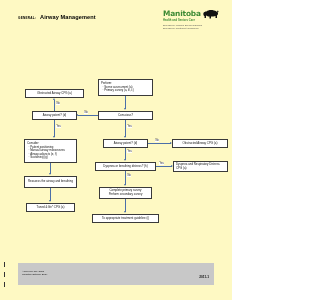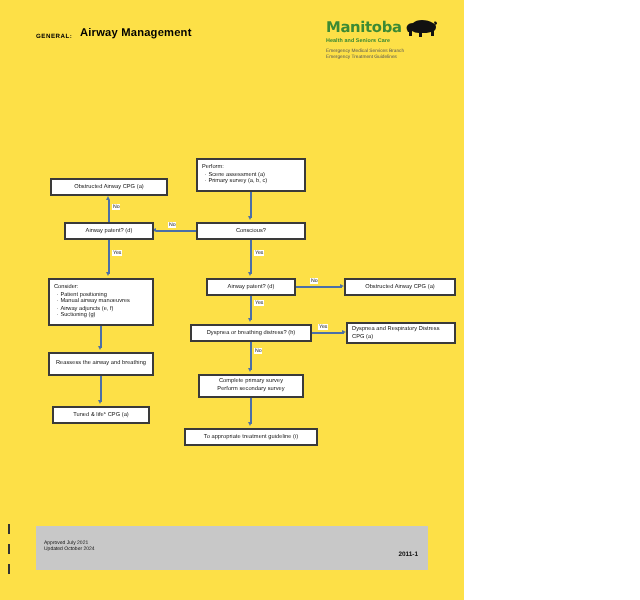--- a/index.html
+++ b/index.html
@@ -1,21 +1,21 @@
 <!DOCTYPE html>
 <html><head>
 <meta charset="utf-8">
 <style>
   html,body{margin:0;padding:0;}
   body{
     width:232px;height:300px;background:#ffffff;
     font-family:"Liberation Sans",sans-serif;
     position:relative;overflow:hidden;
   }
-  .page{position:absolute;inset:0;background:#fde047;}
+  .page{position:absolute;inset:0;background:#fef9c3;}
 
   
   .header{position:absolute;left:0;top:0;width:232px;height:44px;}
   .hdr-general{
     position:absolute;left:18px;top:16px;
     font-size:3.1px;font-weight:bold;letter-spacing:.25px;
     color:#000;text-transform:uppercase;
   }
   .hdr-title{
     position:absolute;left:40px;top:14px;

